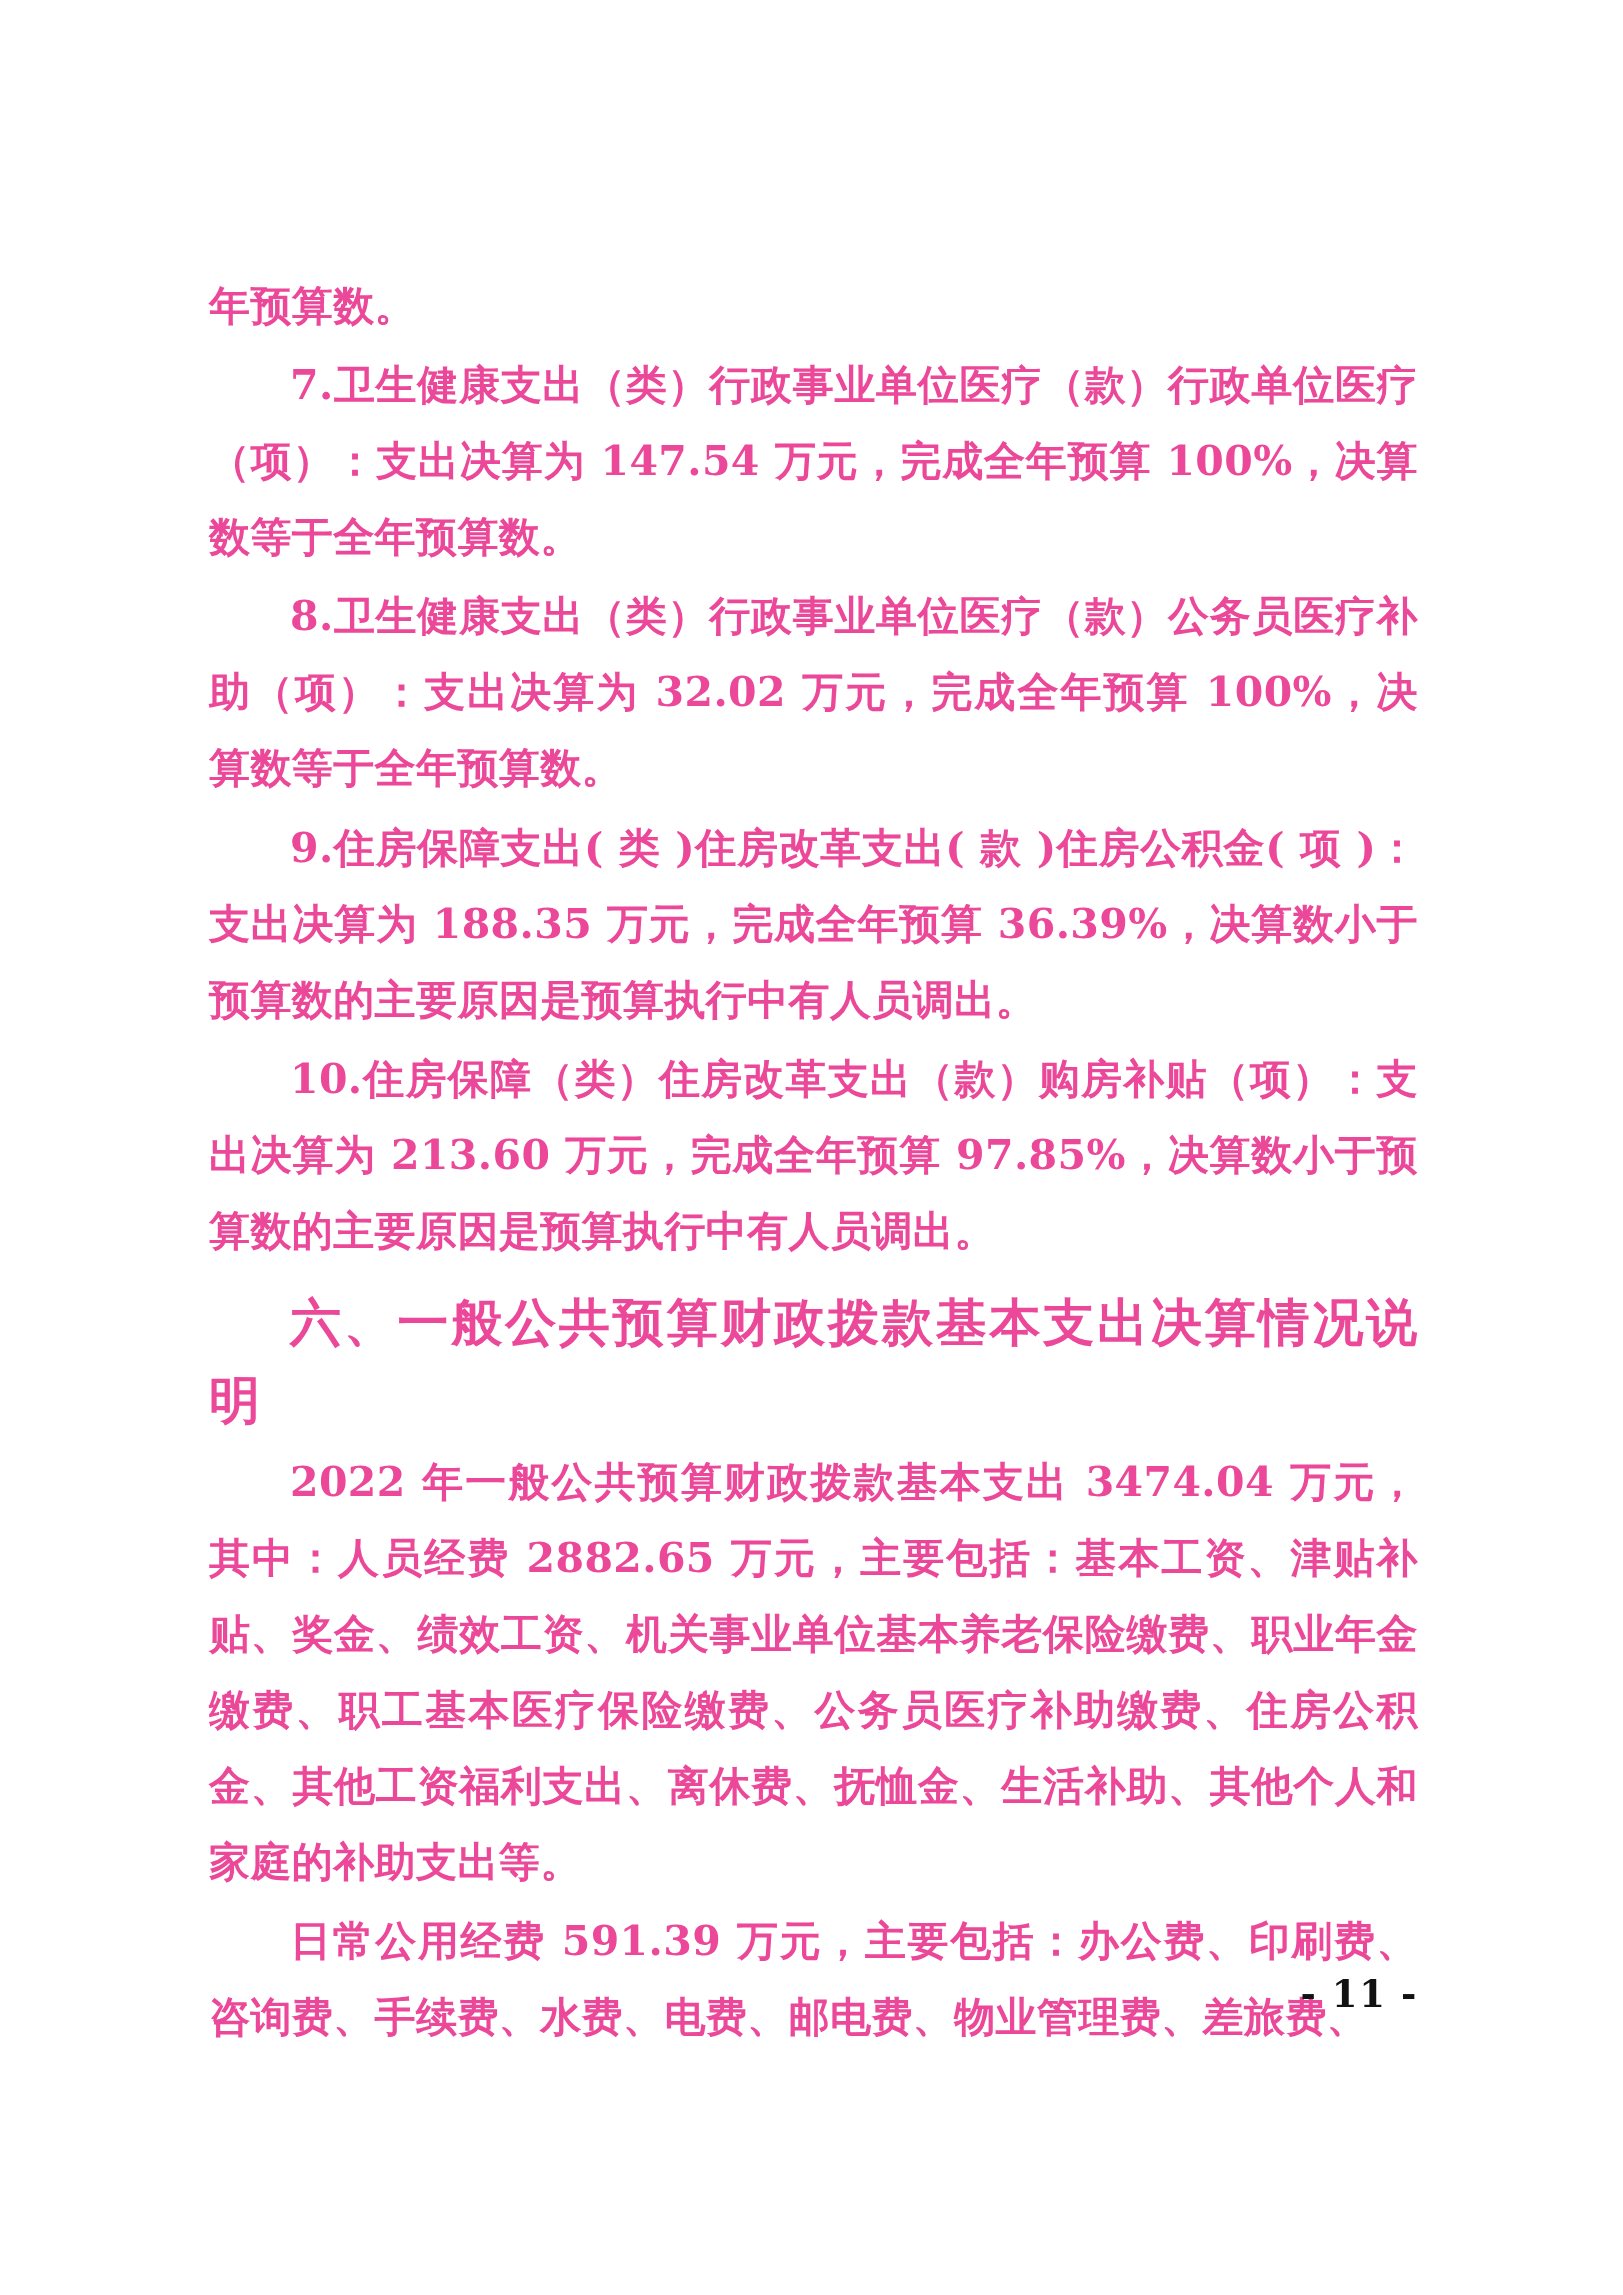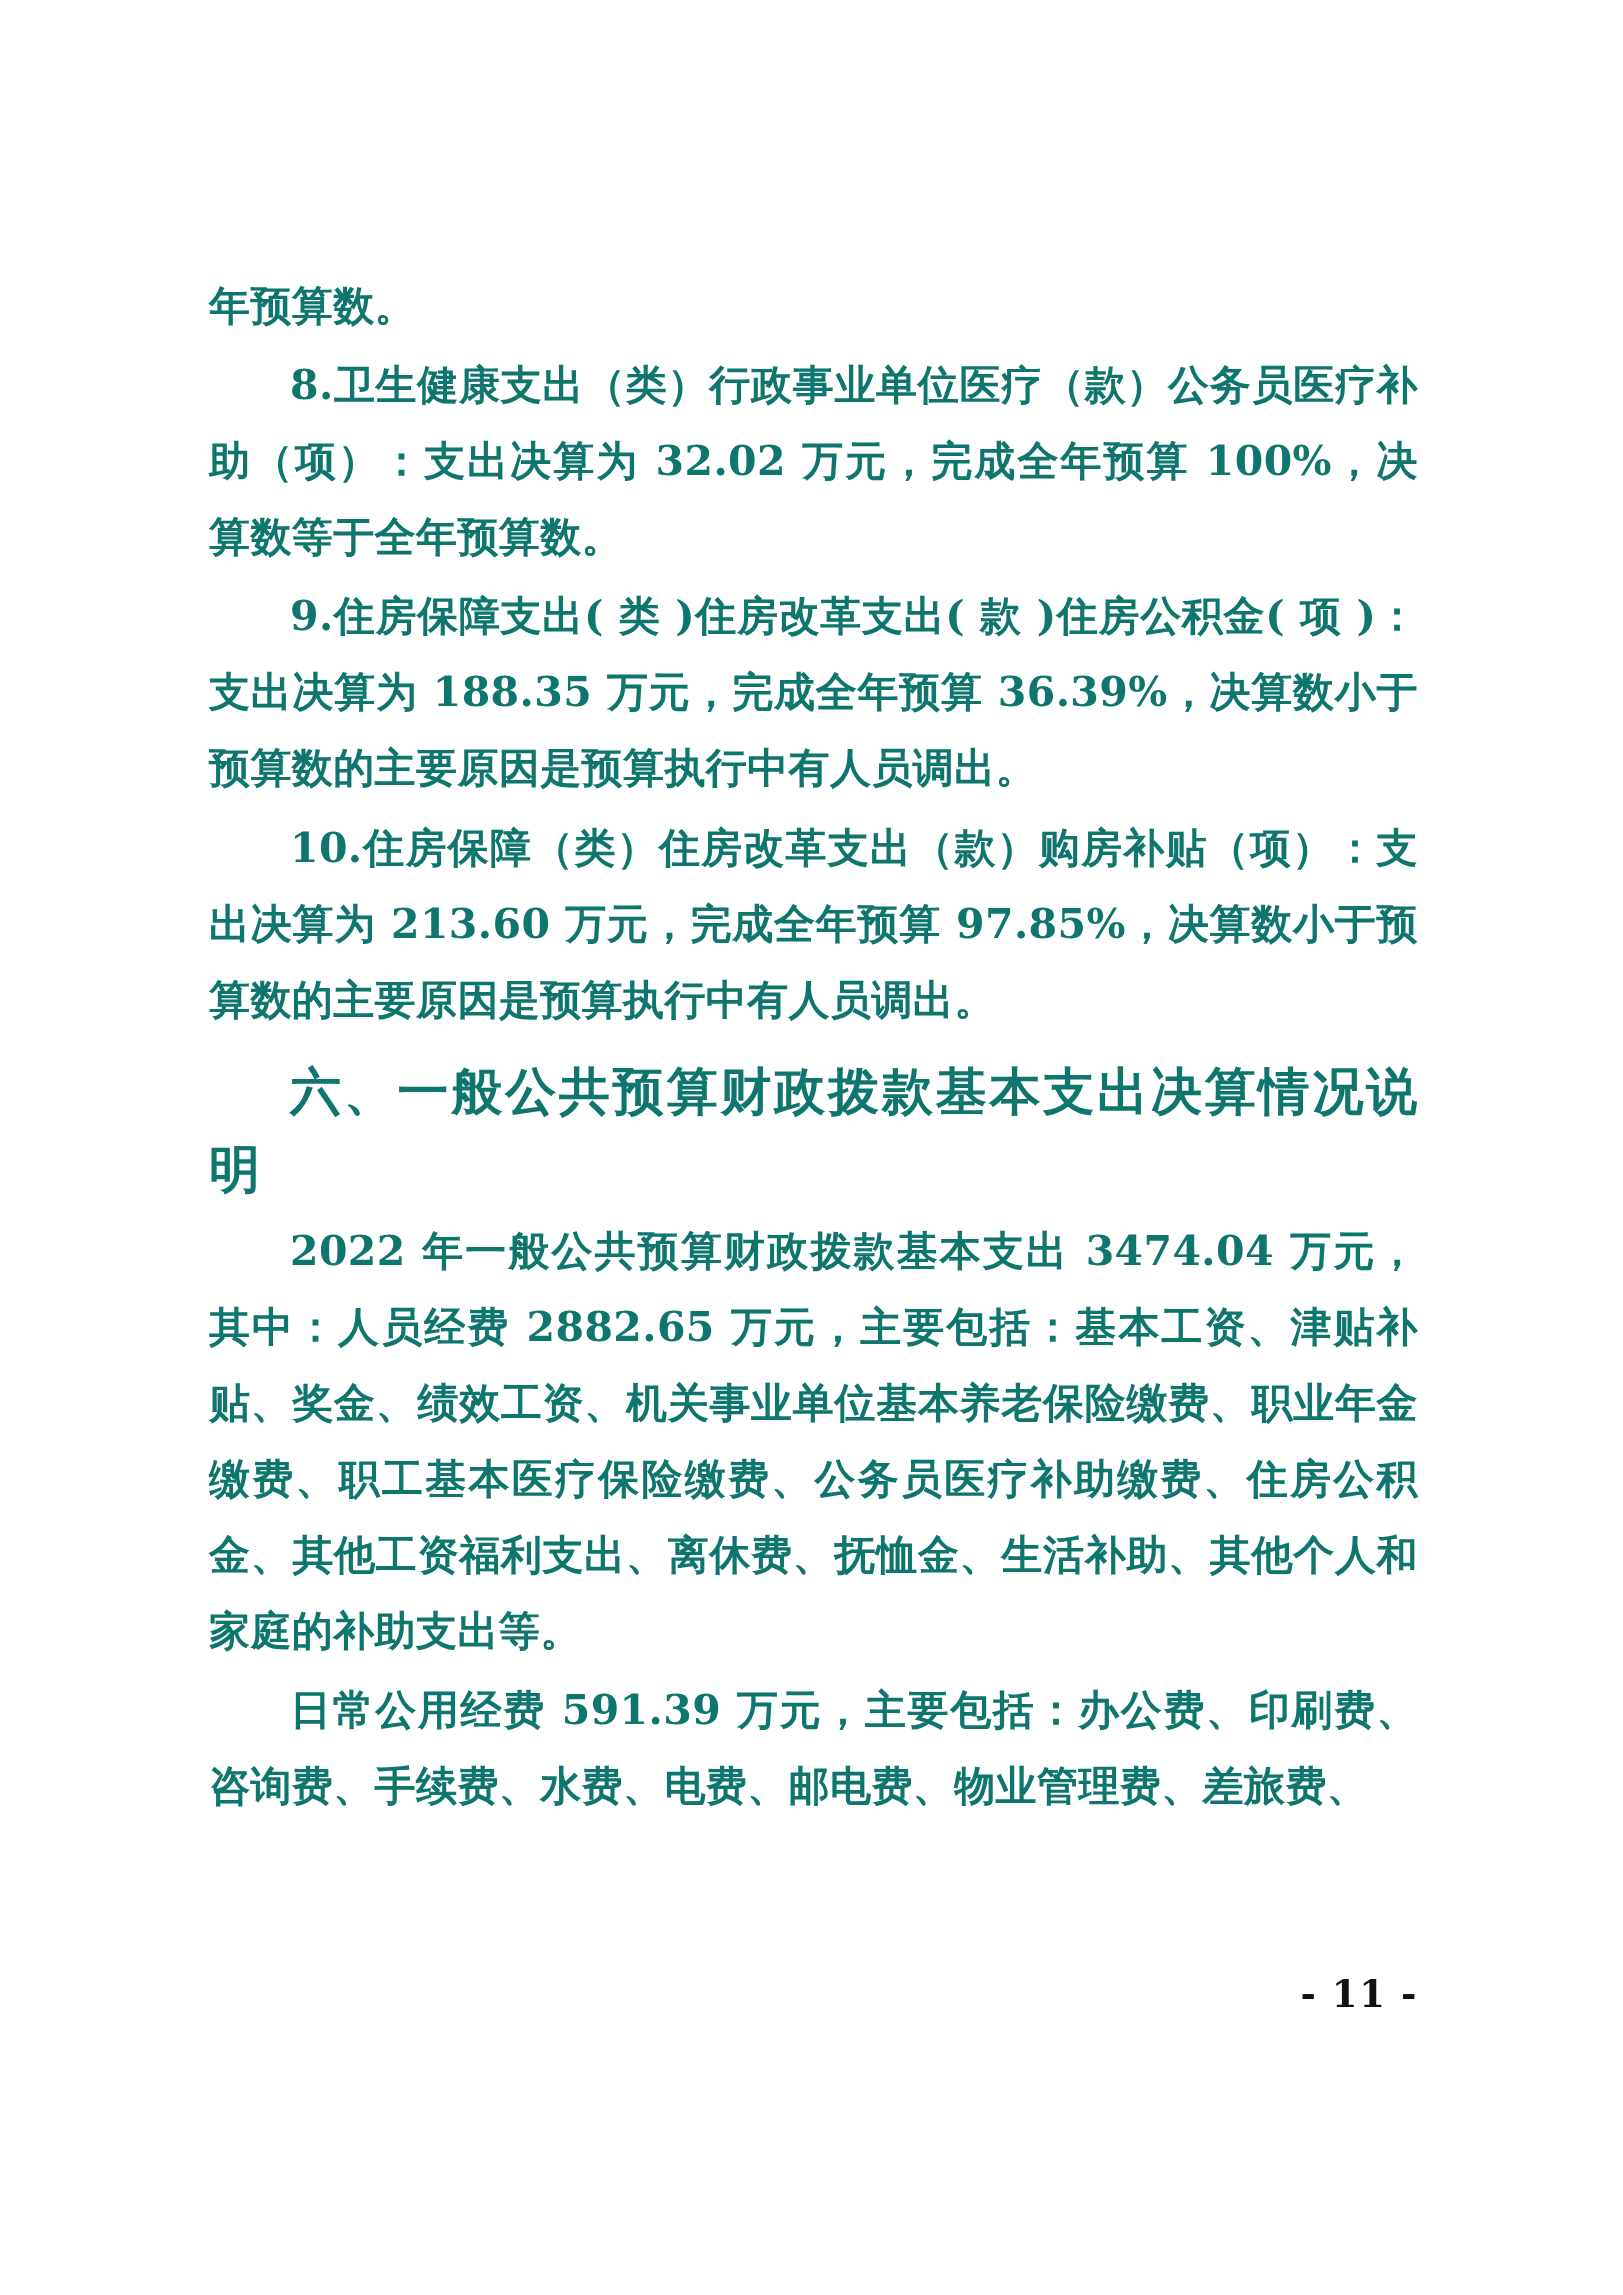--- a/index.html
+++ b/index.html
@@ -30,21 +30,21 @@
     width: 1209px;
   }
   p {
     margin: 0 0 3.2px 0;
     font-size: 41px;
     line-height: 76px;
     letter-spacing: 0.4px;
     text-align: justify;
     text-justify: inter-ideograph;
     font-weight: 700;
-    color: #0f766e;
+    color: #ec4899;
   }
   p.indent {
     text-indent: 81px;
   }
   p.noindent {
     text-indent: 0;
   }
   .heading {
     font-weight: 700;
     font-size: 51px;
@@ -65,20 +65,21 @@
   }
 </style>
 </head>
 <body>
 
 <div class="page">
   <div class="content">
 
     <p class="noindent">年预算数。</p>
 
+    <p class="indent">7.卫生健康支出（类）行政事业单位医疗（款）行政单位医疗（项）：支出决算为 147.54 万元，完成全年预算 100%，决算数等于全年预算数。</p>
 
     <p class="indent">8.卫生健康支出（类）行政事业单位医疗（款）公务员医疗补助（项）：支出决算为 32.02 万元，完成全年预算 100%，决算数等于全年预算数。</p>
 
     <p class="indent">9.住房保障支出( 类 )住房改革支出( 款 )住房公积金( 项 )：支出决算为 188.35 万元，完成全年预算 36.39%，决算数小于预算数的主要原因是预算执行中有人员调出。</p>
 
     <p class="indent">10.住房保障（类）住房改革支出（款）购房补贴（项）：支出决算为 213.60 万元，完成全年预算 97.85%，决算数小于预算数的主要原因是预算执行中有人员调出。</p>
 
     <p class="heading">六、一般公共预算财政拨款基本支出决算情况说明</p>
 
     <p class="indent">2022 年一般公共预算财政拨款基本支出 3474.04 万元，其中：人员经费 2882.65 万元，主要包括：基本工资、津贴补贴、奖金、绩效工资、机关事业单位基本养老保险缴费、职业年金缴费、职工基本医疗保险缴费、公务员医疗补助缴费、住房公积金、其他工资福利支出、离休费、抚恤金、生活补助、其他个人和家庭的补助支出等。</p>

